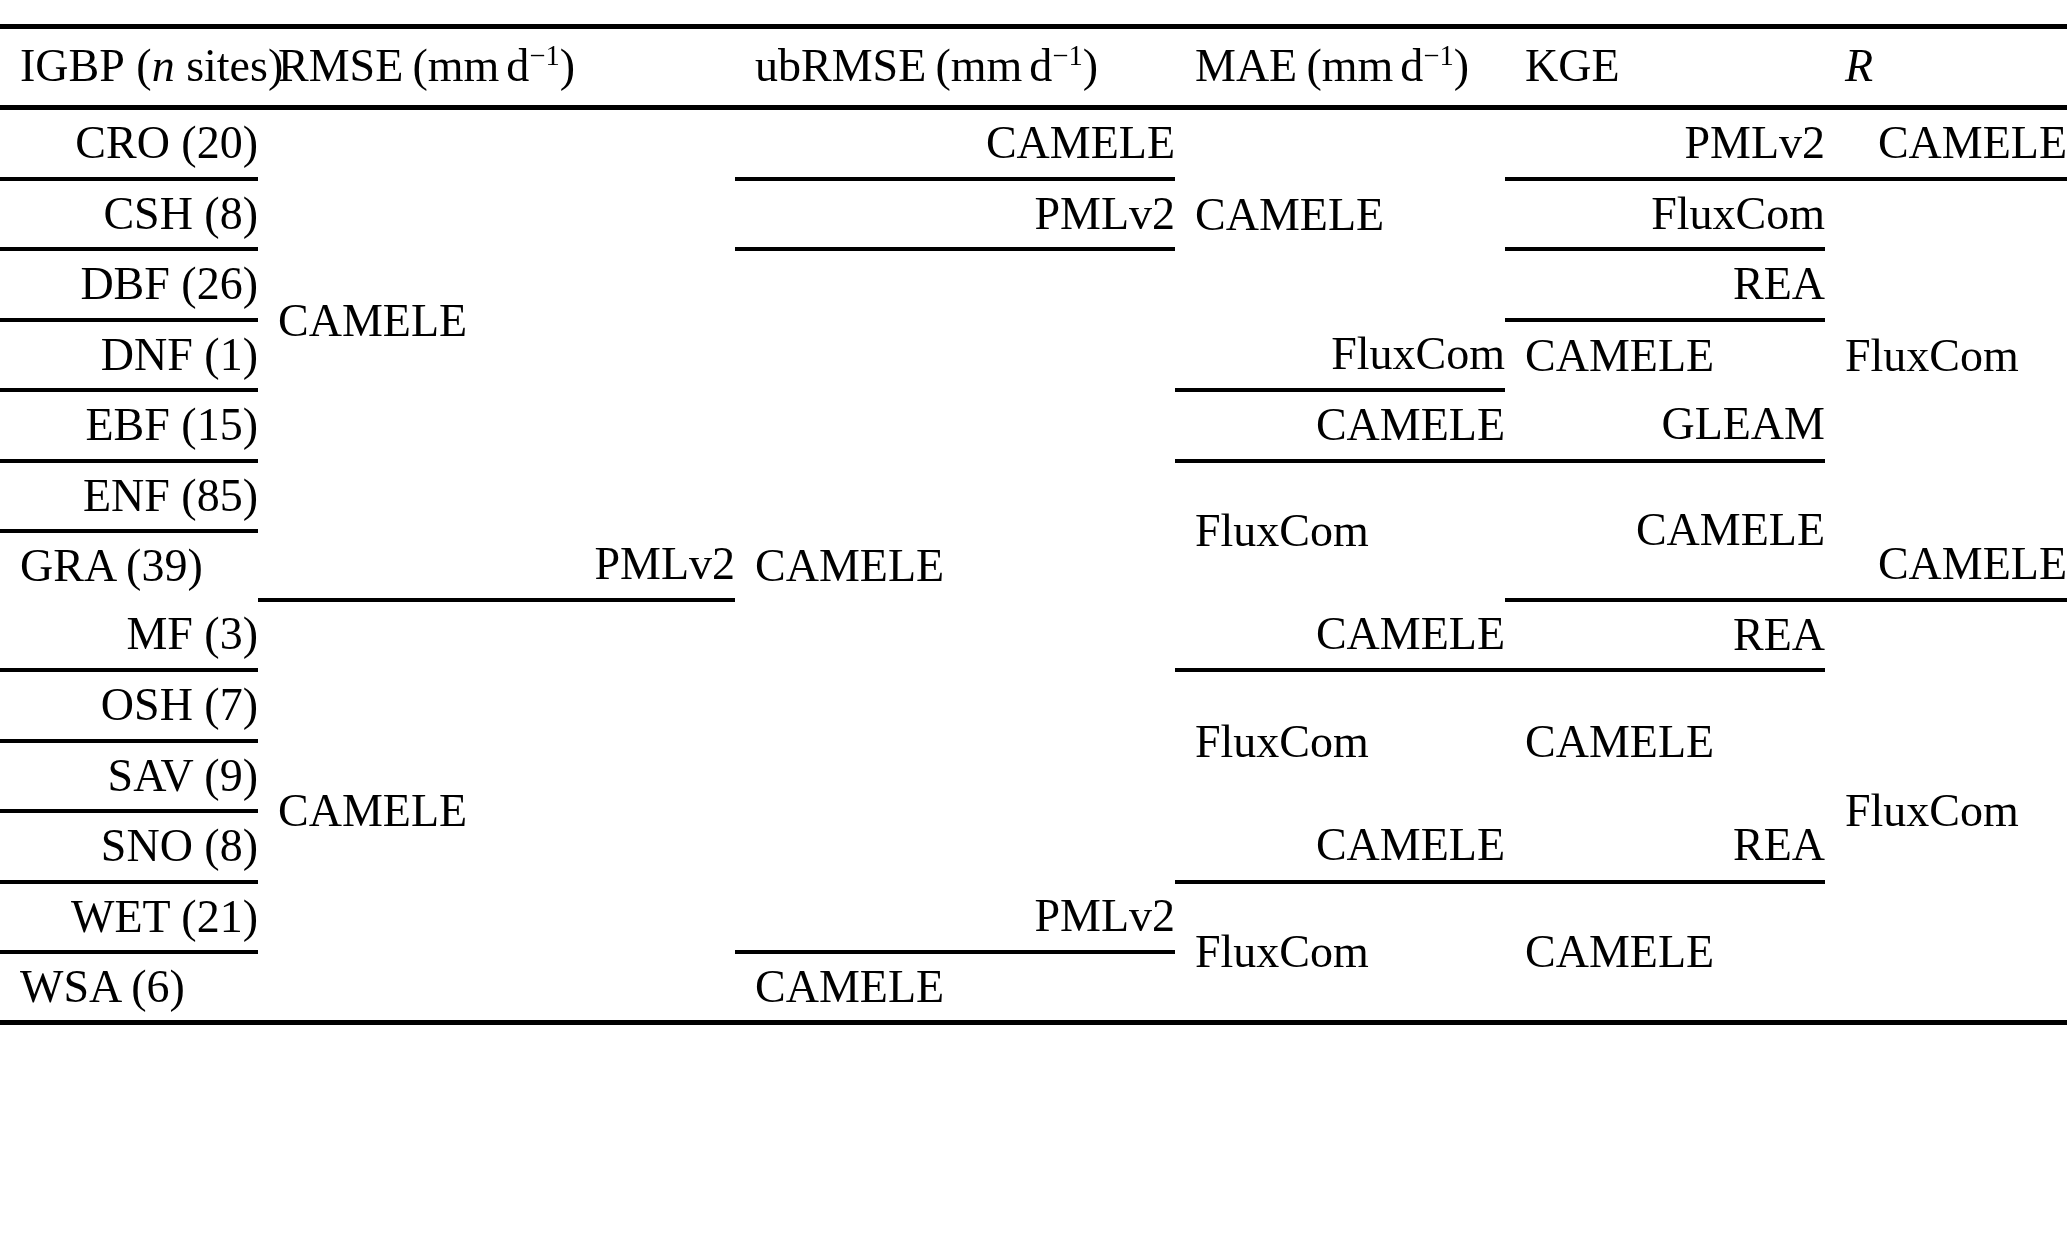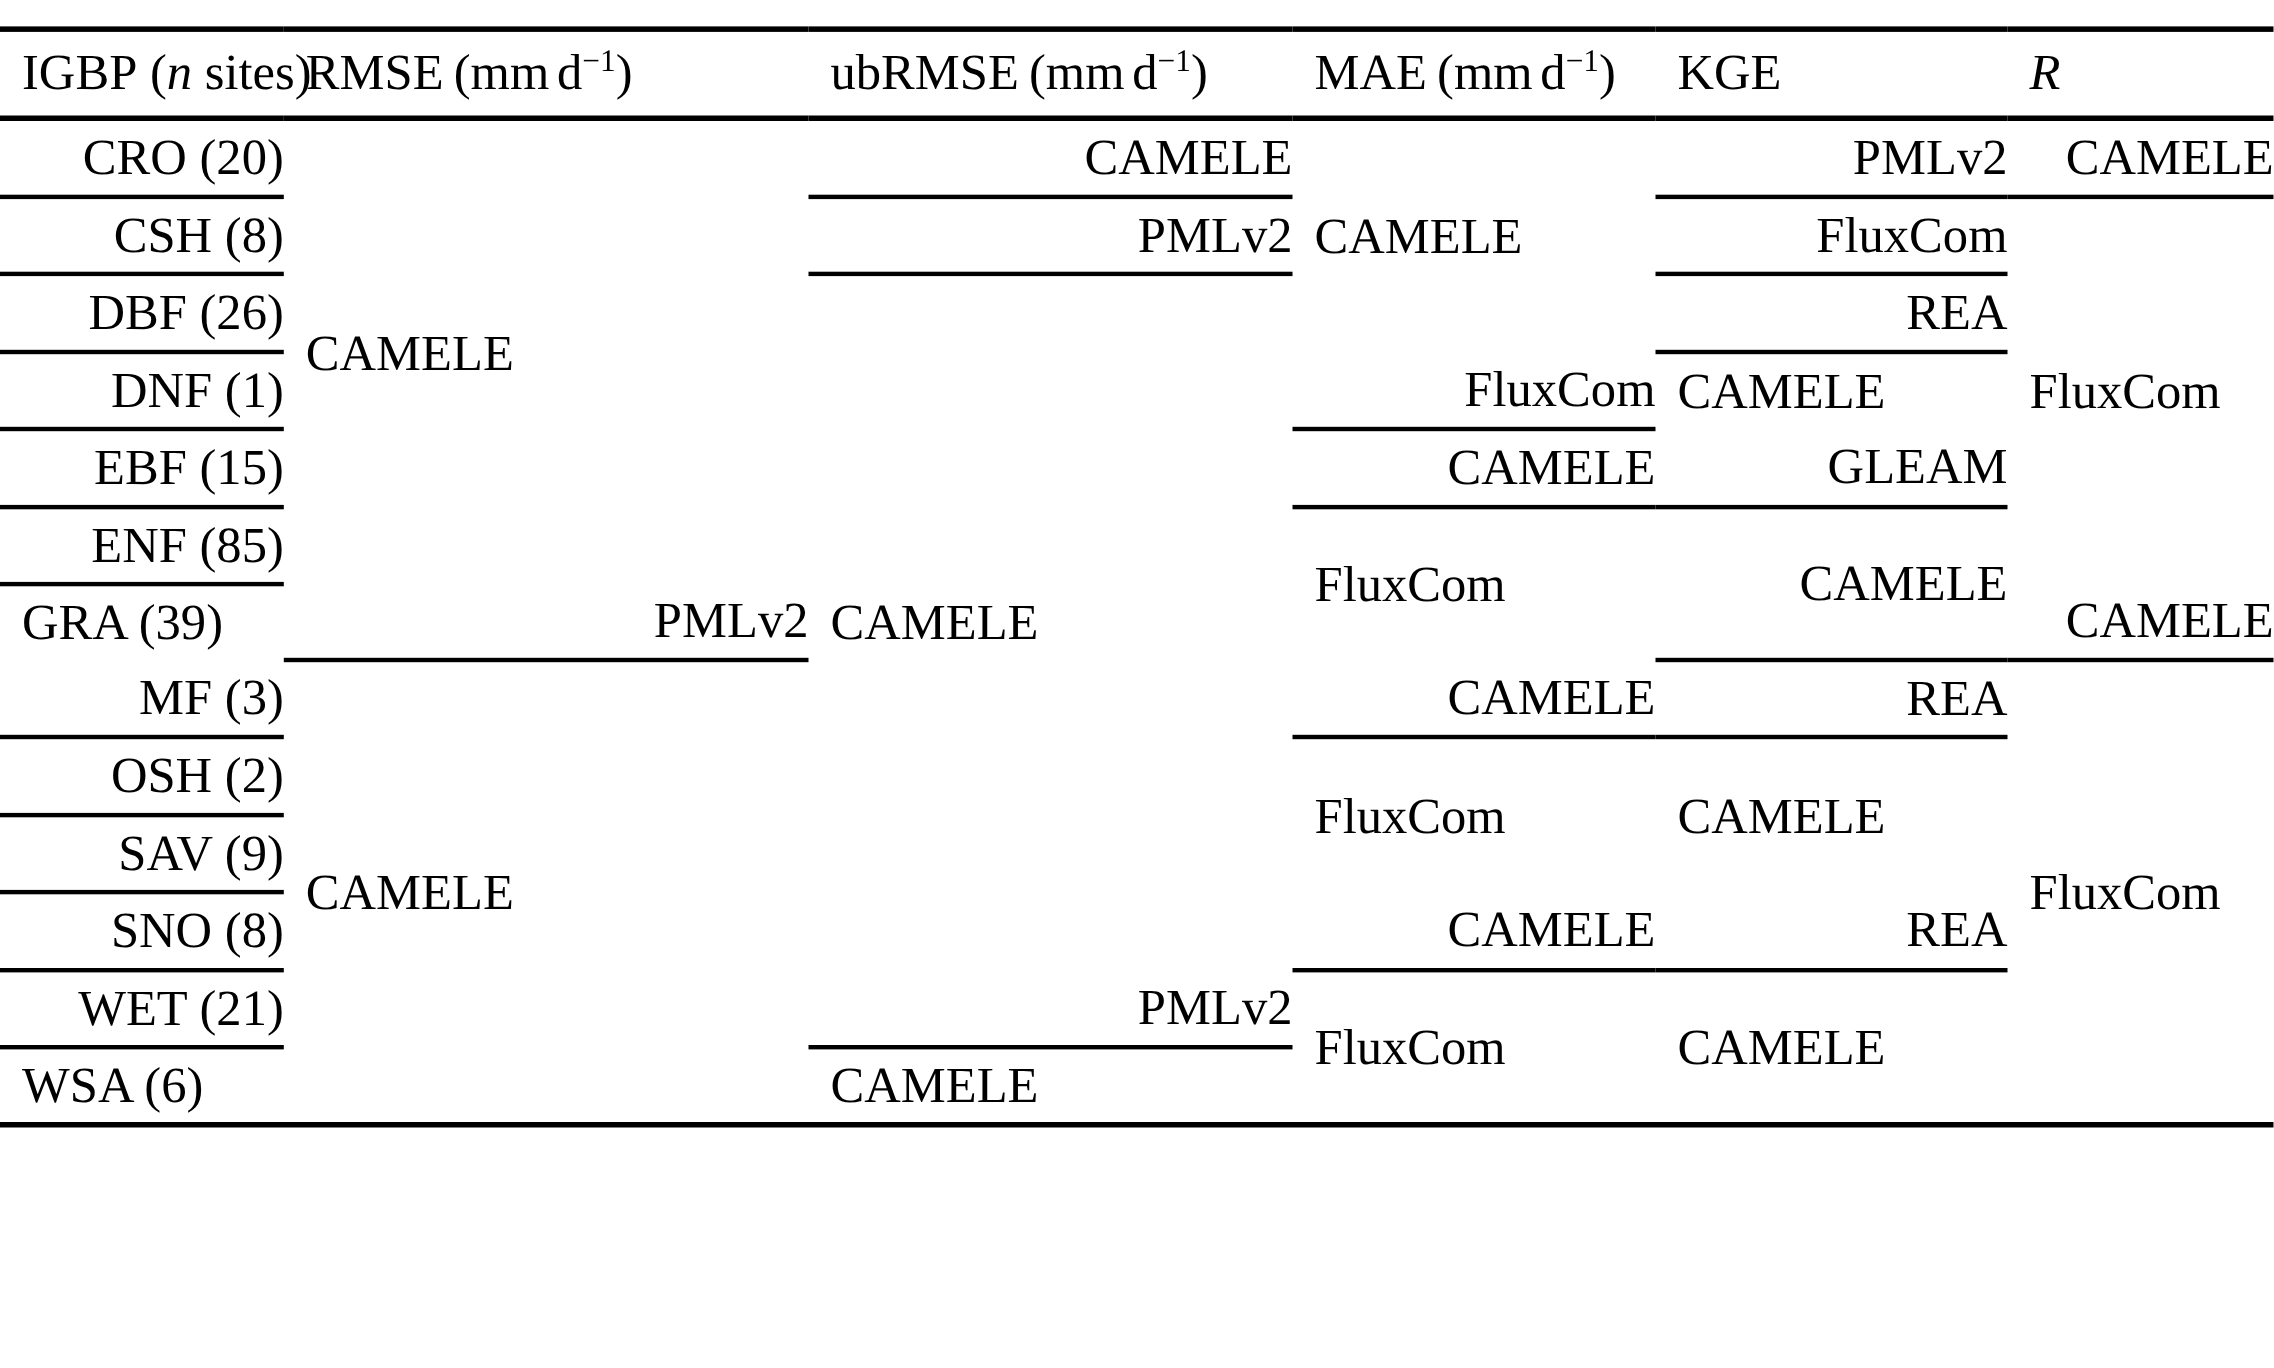--- a/index.html
+++ b/index.html
@@ -141,21 +141,21 @@
 
       <tr>
         <td class="rule">MF (3)</td>
         <td class="norule" rowspan="6">CAMELE</td>
         <td class="rule" rowspan="1">CAMELE</td>
         <td class="rule" rowspan="1">REA</td>
         <td class="norule" rowspan="6">FluxCom</td>
       </tr>
 
       <tr>
-        <td class="rule">OSH (2)</td>
+        <td class="rule">OSH (7)</td>
         <td class="norule" rowspan="2">FluxCom</td>
         <td class="norule" rowspan="2">CAMELE</td>
       </tr>
 
       <tr>
         <td class="rule">SAV (9)</td>
       </tr>
 
       <tr>
         <td class="rule">SNO (8)</td>

